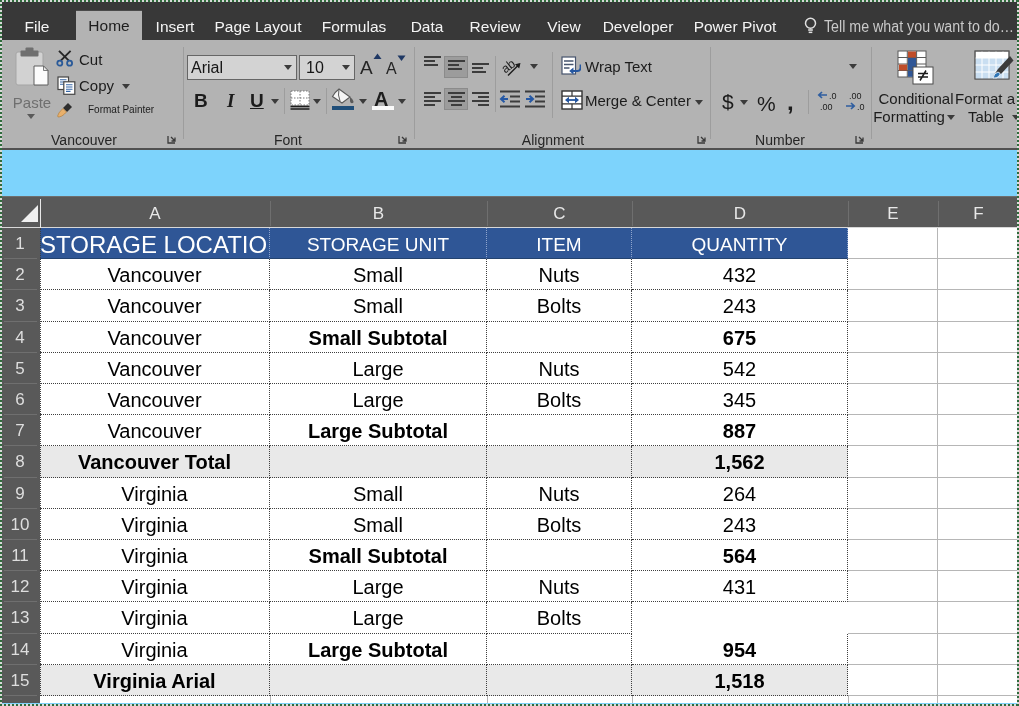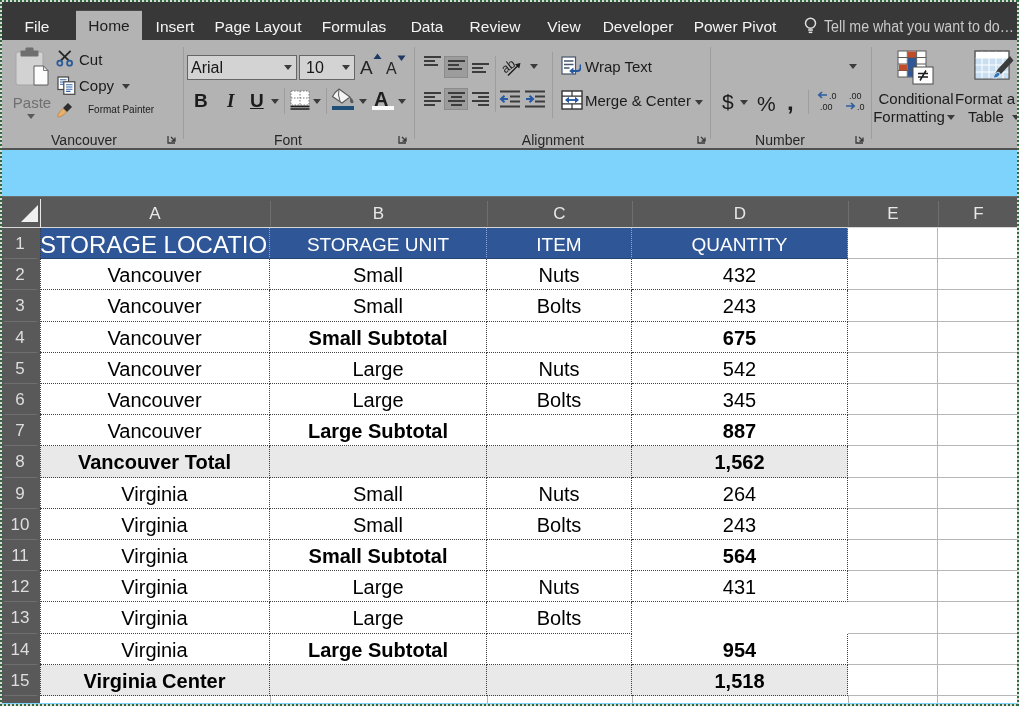--- a/index.html
+++ b/index.html
@@ -334,21 +334,21 @@
 <div class="tcell" style="left:270px;top:343.2px;width:217px;height:31.2px;line-height:33.2px">Large</div>
 <div class="tcell" style="left:487px;top:343.2px;width:145px;height:31.2px;line-height:33.2px">Nuts</div>
 <div class="tcell" style="left:632px;top:343.2px;width:216px;height:31.2px;line-height:33.2px">431</div>
 <div class="tcell" style="left:40px;top:374.4px;width:230px;height:31.2px;line-height:33.2px">Virginia</div>
 <div class="tcell" style="left:270px;top:374.4px;width:217px;height:31.2px;line-height:33.2px">Large</div>
 <div class="tcell" style="left:487px;top:374.4px;width:145px;height:31.2px;line-height:33.2px">Bolts</div>
 <div class="tcell" style="left:40px;top:405.6px;width:230px;height:31.2px;line-height:33.2px">Virginia</div>
 <div class="tcell bold" style="left:270px;top:405.6px;width:217px;height:31.2px;line-height:33.2px">Large Subtotal</div>
 <div class="tcell" style="left:487px;top:405.6px;width:145px;height:31.2px;line-height:33.2px"></div>
 <div class="tcell bold" style="left:632px;top:405.6px;width:216px;height:31.2px;line-height:33.2px">954</div>
-<div class="tcell gcell bold" style="left:40px;top:436.8px;width:230px;height:31.2px;line-height:33.2px">Virginia Center</div>
+<div class="tcell gcell bold" style="left:40px;top:436.8px;width:230px;height:31.2px;line-height:33.2px">Virginia Arial</div>
 <div class="tcell gcell" style="left:270px;top:436.8px;width:217px;height:31.2px;line-height:33.2px"></div>
 <div class="tcell gcell" style="left:487px;top:436.8px;width:145px;height:31.2px;line-height:33.2px"></div>
 <div class="tcell gcell bold" style="left:632px;top:436.8px;width:216px;height:31.2px;line-height:33.2px">1,518</div>
 <div class="abs" style="left:40px;top:0;width:1px;height:468px;border-left:1px dotted #3f3f3f"></div>
 
 </div>
 <div id="rhdr" class="abs">
 <div class="rnum" style="top:0.0px;height:31.2px;line-height:32.2px">1</div>
 <div class="rdiv" style="top:30.2px"></div>
 <div class="rnum" style="top:31.2px;height:31.2px;line-height:32.2px">2</div>

